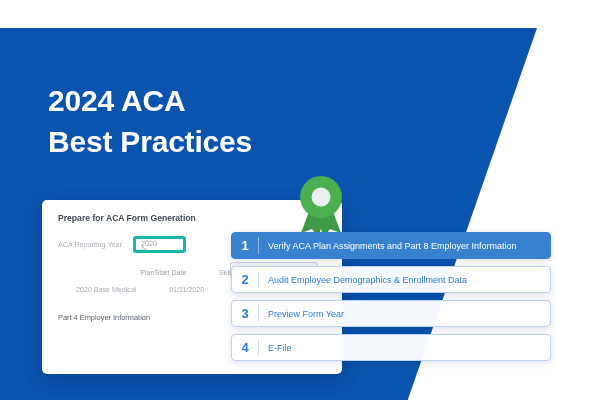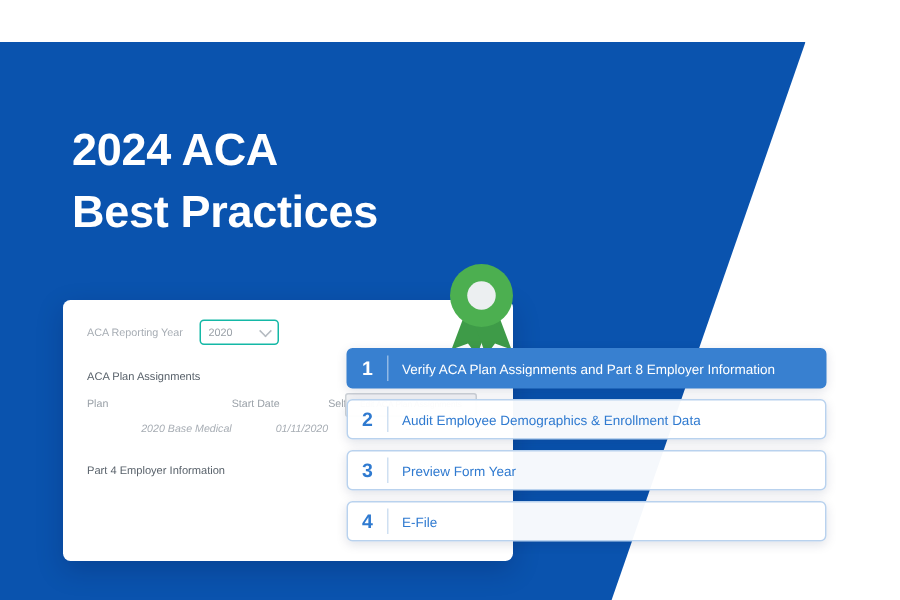--- a/index.html
+++ b/index.html
@@ -79,27 +79,28 @@
     margin-bottom: 16px;
   }
   .field-label {
     font-size: 7.2px;
     color: #a7adb4;
     margin-right: 11px;
   }
   .select-box {
     width: 53px;
     height: 17px;
-    border: 1px solid #14b8a6;
+    border: 3px solid #14b8a6;
     border-radius: 3px;
     display: flex;
-    align-items: center;
+    align-items: flex-start;
     justify-content: space-between;
     padding: 0 5px;
     box-sizing: border-box;
+    flex-direction: column;
   }
   .select-value {
     font-size: 7.2px;
     color: #9aa1a8;
   }
   .caret {
     width: 5px; height: 5px;
     border-right: 1px solid #b4bac0;
     border-bottom: 1px solid #b4bac0;
     transform: rotate(45deg) translate(-1px, -1px);
@@ -118,26 +119,25 @@
     font-size: 7.1px;
     font-weight: normal;
     color: #9aa1a8;
     text-align: left;
     padding: 0 0 9px 0;
     white-space: nowrap;
   }
   .tbl td {
     font-size: 7.1px;
     color: #a7adb4;
-    text-align: right;
+    text-align: center;
     padding: 0;
     vertical-align: top;
-    font-style: italic;
-  }
-  .tbl .col-plan   { width: 36%; }
+  }
+  .tbl .col-plan   { width: 36%; text-align: right; }
   .tbl .col-start  { width: 24%; }
   .tbl .col-self   { width: 22%; }
   .tbl .col-enf    { width: 18%; }
   .part1 {
     font-size: 7.4px;
     color: #58616a;
     margin-top: 19px;
   }
   .hidden-btn {
     position: absolute;
@@ -221,30 +221,30 @@
 <div id="stage">
 
   <div class="bg-white"></div>
   <div class="bg-blue"></div>
 
   <div class="headline">2024 ACA
 Best Practices</div>
 
   <div class="app-card">
     <div class="app-inner">
+      <div class="app-title">Prepare for ACA Form Generation</div>
 
       <div class="field-row">
         <div class="field-label">ACA Reporting Year</div>
         <div class="select-box">
           <span class="select-value">2020</span>
           <span class="caret"></span>
         </div>
       </div>
 
-      <div class="section-label">ACA Plan Assignments</div>
 
       <table class="tbl">
         <thead>
           <tr>
             <th class="col-plan">Plan</th>
             <th class="col-start">Start Date</th>
             <th class="col-self">Self-funded</th>
             <th class="col-enf">Enforce ACA</th>
           </tr>
         </thead>

